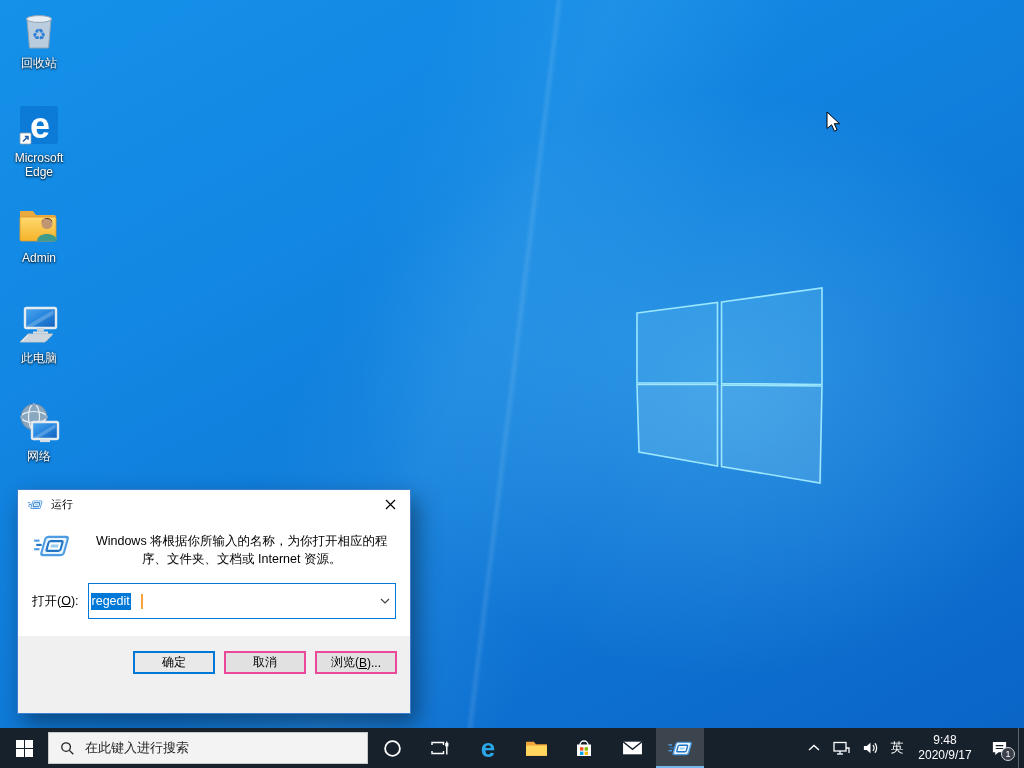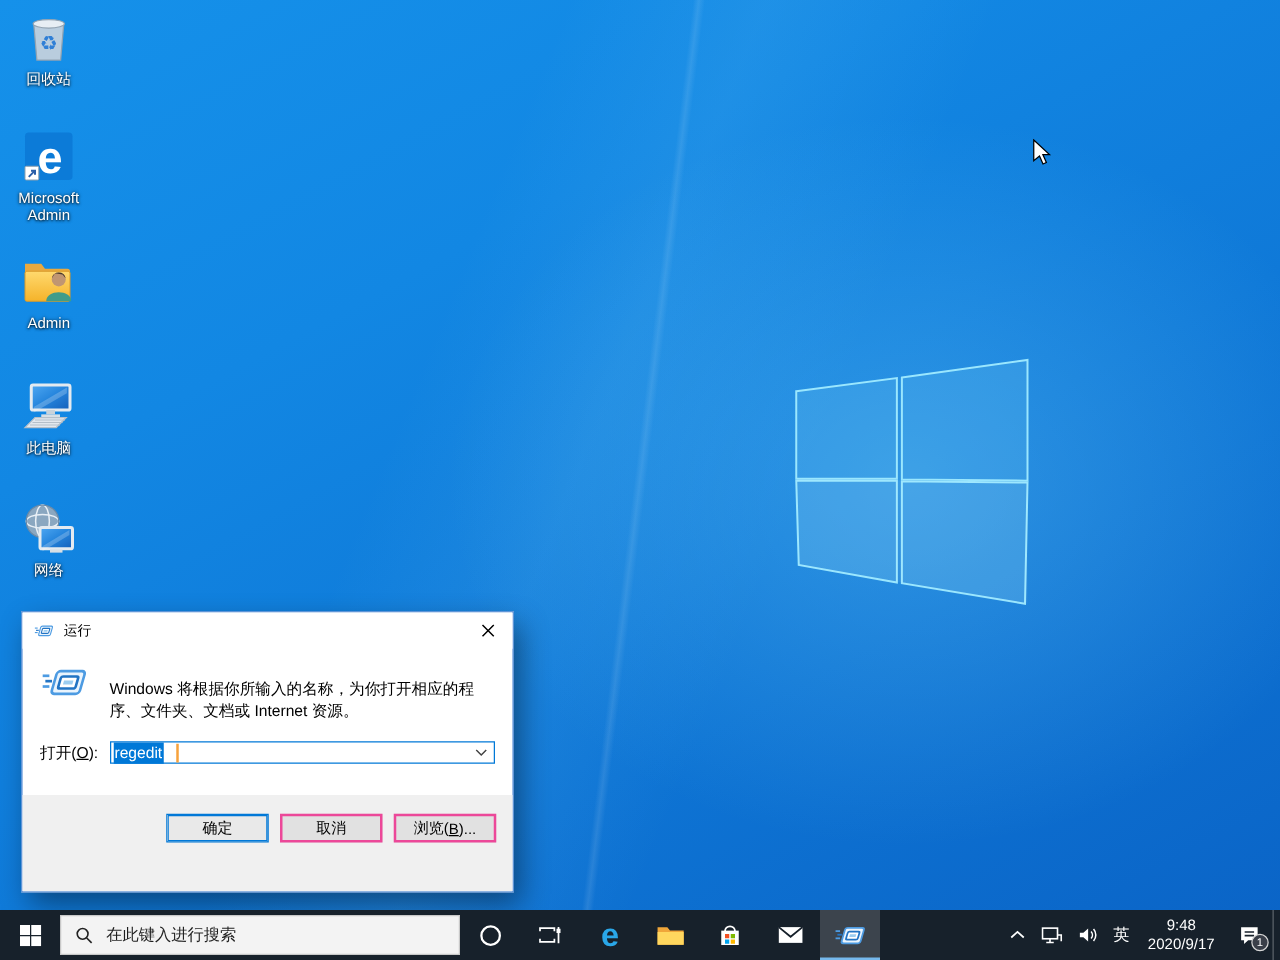--- a/index.html
+++ b/index.html
@@ -25,24 +25,24 @@
 
   
   .dialog{position:absolute;left:17px;top:489px;width:394px;height:225px;box-sizing:border-box;
     background:#fff;border:1px solid #3e7fd0;box-shadow:6px 10px 22px rgba(0,0,0,.42);
     display:flex;flex-direction:column;}
   .dlg-titlebar{height:29px;display:flex;align-items:center;padding-left:9px;background:#fff;flex:0 0 auto;}
   .dlg-title{font-size:11px;color:#000;margin-left:7px;}
   .dlg-close{margin-left:auto;width:40px;height:29px;display:flex;align-items:center;justify-content:center;}
   .dlg-content{flex:1 1 auto;padding:13px 14px 0 14px;}
   .dlg-row1{display:flex;align-items:flex-start;}
-  .dlg-desc{font-size:12.5px;line-height:1.45;color:#000;width:320px;margin-left:17px;margin-top:10px;}
+  .dlg-desc{font-size:12.5px;line-height:1.45;color:#000;width:320px;margin-left:17px;margin-top:0;text-align:center;}
   .dlg-inputrow{display:flex;align-items:center;margin-top:15px;}
   .dlg-label{font-size:12.5px;color:#000;flex:0 0 auto;}
-  .combo{flex:1 1 auto;margin-left:9px;height:18px;box-sizing:border-box;border:1px solid #0078d7;
+  .combo{flex:1 1 auto;margin-left:9px;height:36px;box-sizing:border-box;border:1px solid #0078d7;
     background:#fff;display:flex;align-items:center;padding-left:2px;gap:10px;}
   .combo-sel{font-size:12.5px;line-height:17px;color:#fff;background:#0078d7;padding:0 1px;}
   .combo-caret{width:2px;height:15px;background:#f7a23c;}
   .combo-btn{margin-left:auto;width:20px;display:flex;justify-content:center;}
   .mn{text-decoration:underline;}
   .dlg-footer{flex:0 0 auto;height:62px;background:#f0f0f0;display:flex;justify-content:flex-end;
     align-items:flex-start;padding:15px 13px 0 0;gap:9px;}
   .btn{width:82px;height:23px;box-sizing:border-box;background:#e1e1e1;border:2px solid #ec4899;
     font-size:12px;color:#000;display:flex;align-items:center;justify-content:center;font-family:inherit;}
   .btn-default{border:1px solid #0078d7;box-shadow:inset 0 0 0 1px #0078d7;background:#e5f1fb00;background:#e9e9e9;}
@@ -123,21 +123,21 @@
     <div class="cap">回收站</div>
   </div>
 
   <div class="desk-icon" style="top:101px">
     <svg class="art" width="48" height="48" viewBox="0 0 48 48">
       <rect x="5" y="5" width="38" height="38" rx="3" fill="#0c7bd8"></rect>
       <text x="25" y="37" font-size="36" font-weight="bold" text-anchor="middle" fill="#ffffff">e</text>
       <rect x="5" y="32" width="11" height="11" rx="1" fill="#ffffff" stroke="#8ea0ae" stroke-width="0.8"></rect>
       <path d="M8 40.5 L13 35.5 M9.8 35.5 L13 35.5 L13 38.7" stroke="#2b5fa8" stroke-width="1.6" fill="none"></path>
     </svg>
-    <div class="cap">Microsoft Admin</div>
+    <div class="cap">Microsoft Edge</div>
   </div>
 
   <div class="desk-icon" style="top:301px">
     <svg class="art" width="48" height="48" viewBox="0 0 48 48">
       <rect x="10" y="7" width="31" height="20" rx="1.5" fill="url(#scr-grad)" stroke="#e3eaf0" stroke-width="2.4"></rect>
       <polygon points="12,24.5 38.5,9 38.5,13.5 12,29" fill="rgba(255,255,255,0.22)"></polygon>
       <rect x="22" y="27" width="7" height="3.5" fill="#c9d3da"></rect>
       <rect x="18" y="30.5" width="15" height="2.4" fill="#d7dfe5"></rect>
       <polygon points="5,41 30,41 38,33 13,33" fill="#e2e8ee" stroke="#b4bfc9" stroke-width="1"></polygon>
       <path d="M9 39 h24 M11 37 h24 M13 35 h24" stroke="#b4bfc9" stroke-width="0.9"></path>

